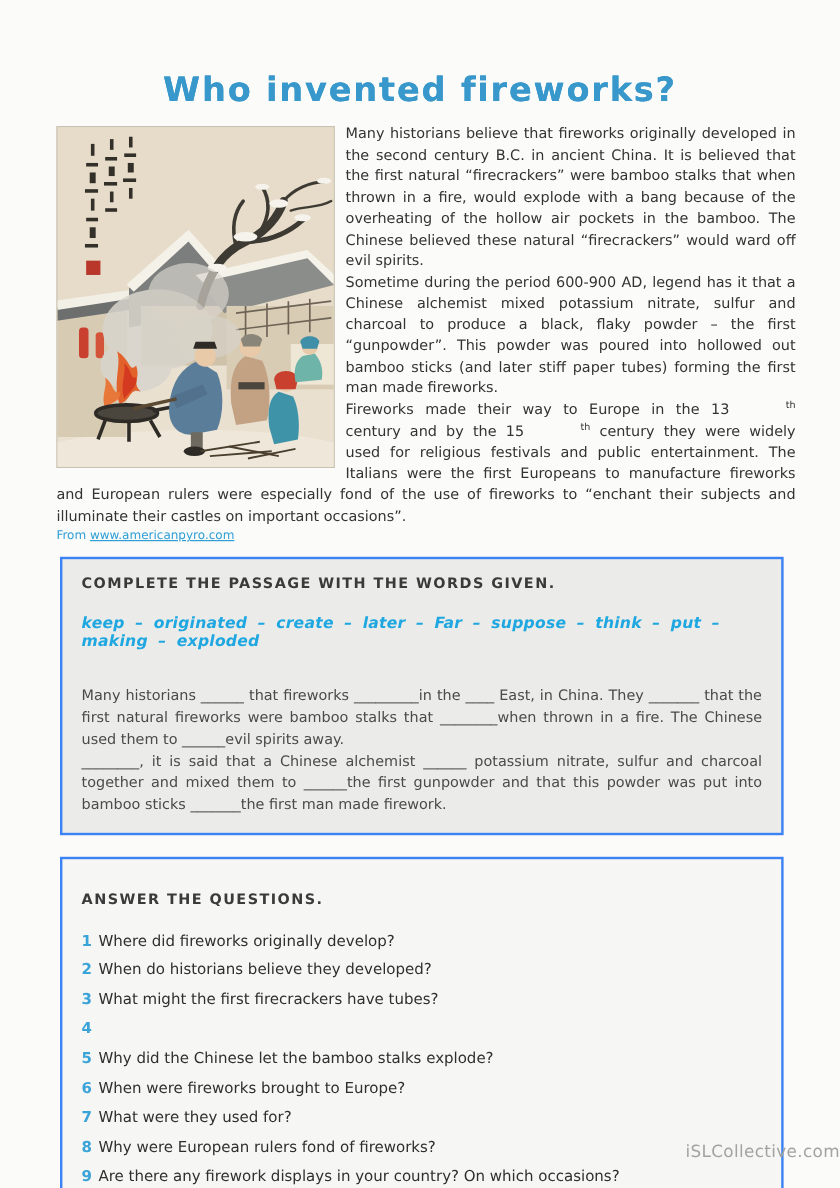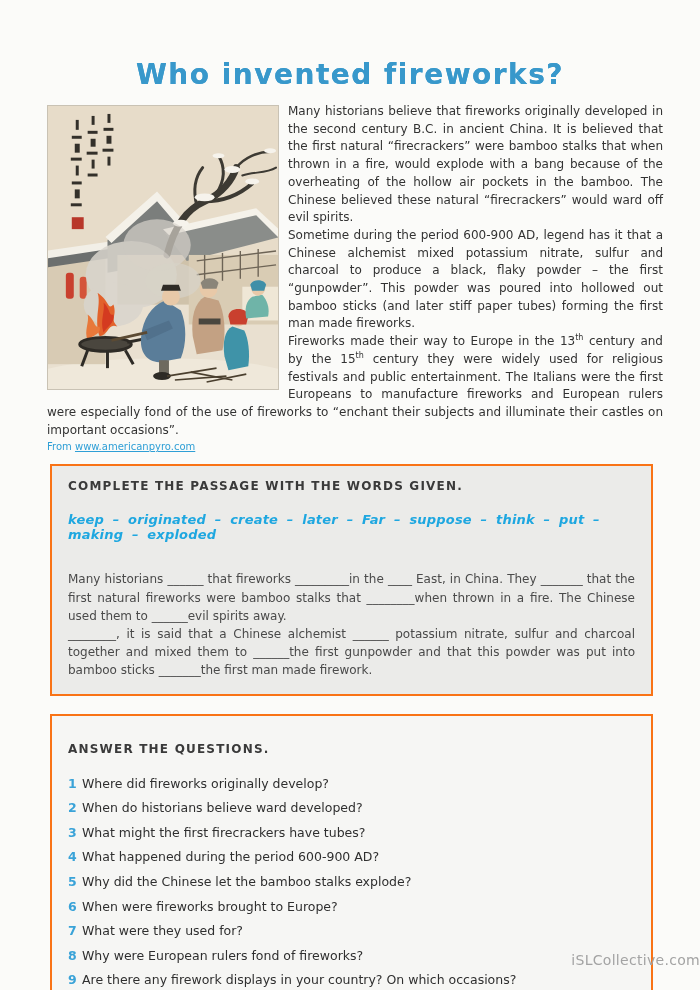--- a/index.html
+++ b/index.html
@@ -37,36 +37,36 @@
   .illustration {
     float: left;
     width: 232px;
     height: 285px;
     margin: 2px 9px 2px 0;
     border: 1px solid #c9c2b4;
     background: #e7dcc9;
   }
   .illustration svg { display: block; width: 100%; height: 100%; }
   .para { margin: 0; }
-  sup { font-size: 8px; line-height: 0; }
+  sup { font-size: 8px; line-height: 0; padding-left: 47px; }
   .source-line {
     margin: 2px 37px 0 47px;
     font-size: 10px;
     color: #2f9fd6;
   }
   .source-link {
     color: #2f9fd6;
     text-decoration: underline;
     cursor: pointer;
   }
   
   .box {
     margin-left: 50px;
     width: 603px;
-    border: 2px solid #f97316;
+    border: 2px solid #3b82f6;
   }
   .box-gapfill {
     margin-top: 12px;
     background: #ebebe9;
     padding: 13px 16px 14px 16px;
   }
   .box-questions {
     margin-top: 18px;
     background: #f6f6f4;
     padding: 26px 16px 16px 16px;
@@ -281,29 +281,28 @@
 
   <div class="box box-questions">
     <div class="box-heading">ANSWER THE QUESTIONS.</div>
     <div class="question-list">
       <div class="question-row">
           <span class="q-num">1</span>
           <span class="q-text">Where did fireworks originally develop?</span>
         </div>
       <div class="question-row">
           <span class="q-num">2</span>
-          <span class="q-text">When do historians believe ward developed?</span>
+          <span class="q-text">When do historians believe they developed?</span>
         </div>
       <div class="question-row">
           <span class="q-num">3</span>
           <span class="q-text">What might the first firecrackers have tubes?</span>
         </div>
       <div class="question-row">
           <span class="q-num">4</span>
-          <span class="q-text">What happened during the period 600-900 AD?</span>
         </div>
       <div class="question-row">
           <span class="q-num">5</span>
           <span class="q-text">Why did the Chinese let the bamboo stalks explode?</span>
         </div>
       <div class="question-row">
           <span class="q-num">6</span>
           <span class="q-text">When were fireworks brought to Europe?</span>
         </div>
       <div class="question-row">

